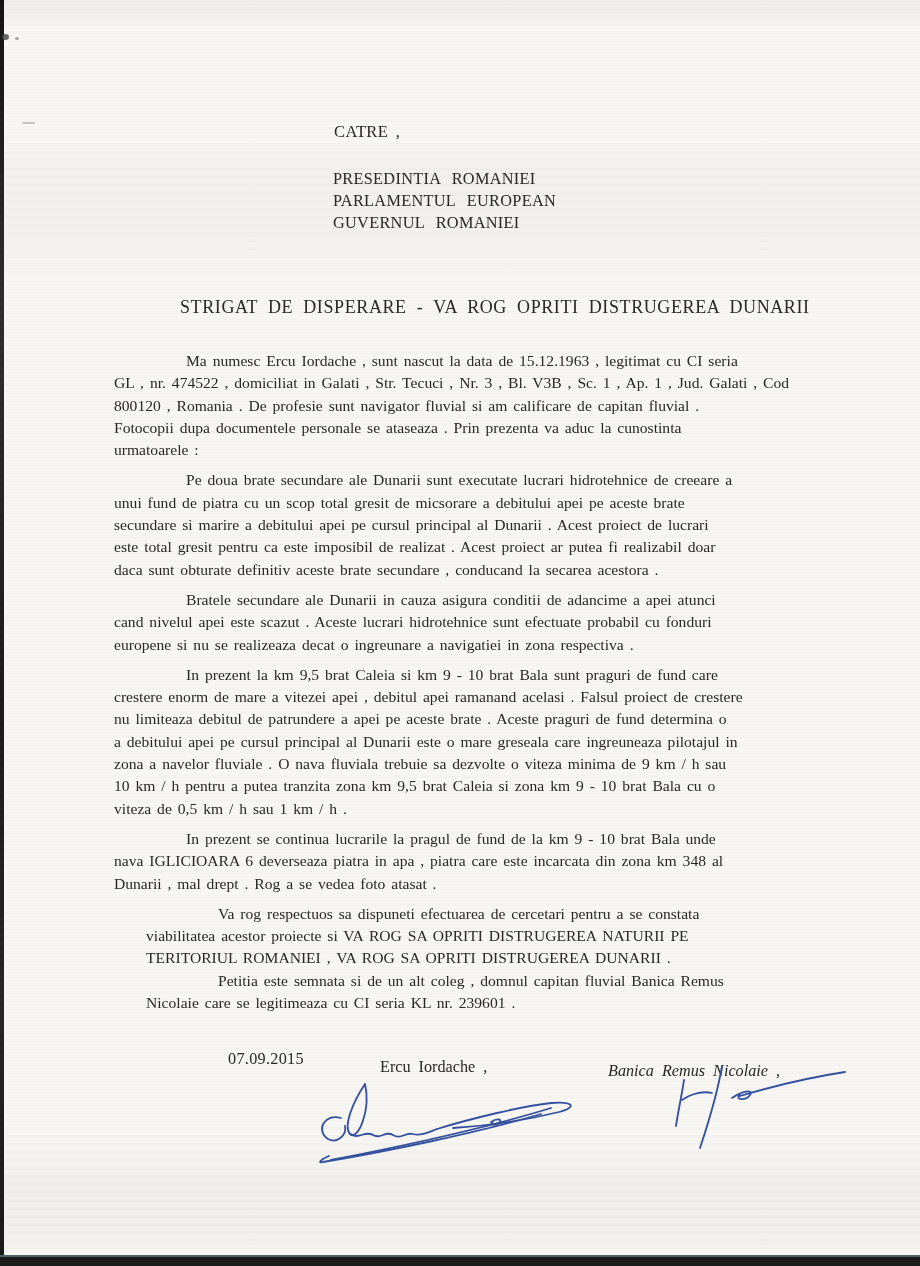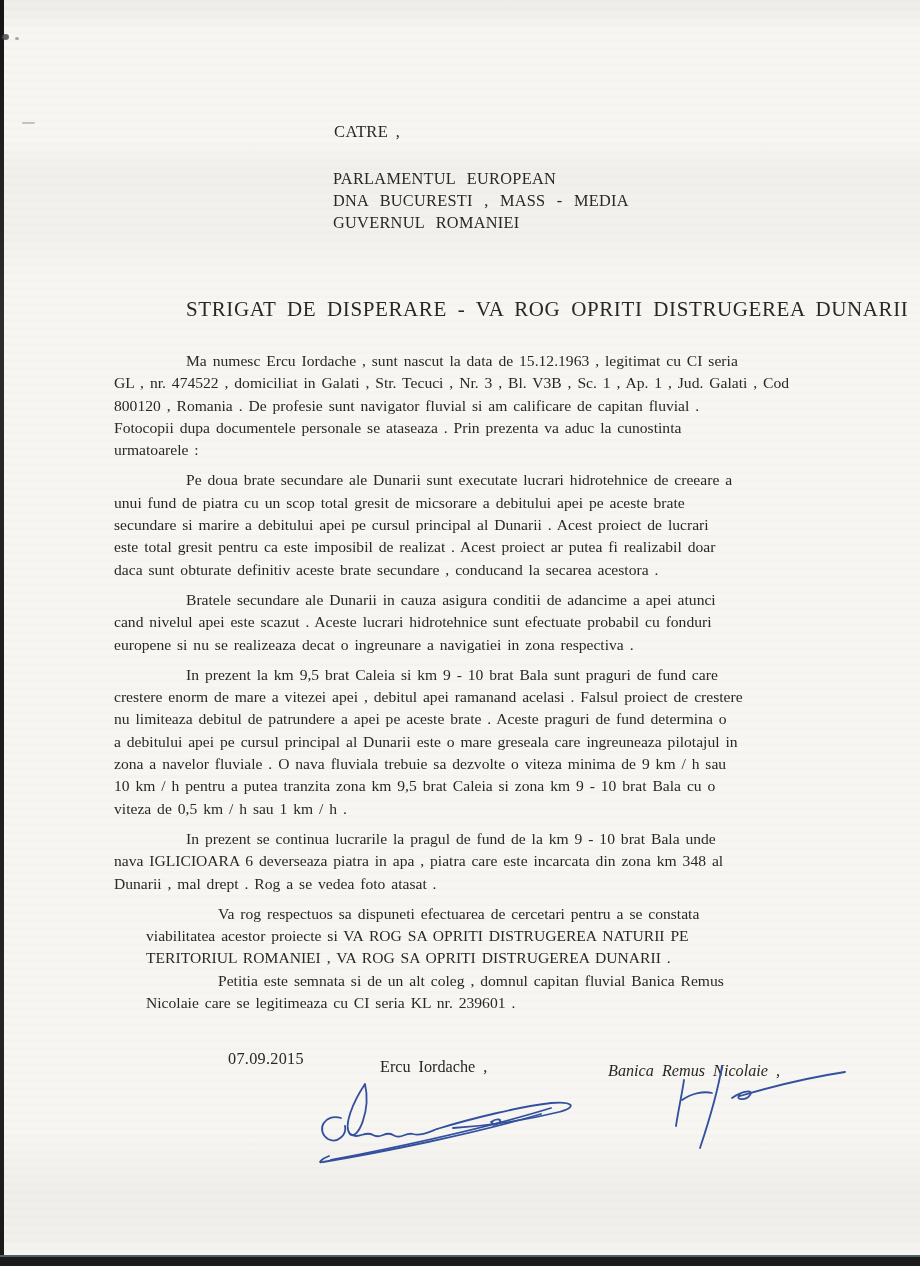--- a/index.html
+++ b/index.html
@@ -44,22 +44,22 @@
   .salutation{
     position:absolute;left:334px;top:122px;
     font-size:16.5px;letter-spacing:.4px;word-spacing:3px;white-space:nowrap;text-align:center;
   }
   .recipients{
     position:absolute;left:333px;top:168px;
     font-size:16.3px;line-height:22.2px;
     letter-spacing:.3px;word-spacing:7px;white-space:nowrap;
   }
   .title{
-    position:absolute;left:186px;top:297px;
-    font-size:21px;letter-spacing:.6px;word-spacing:5px;white-space:nowrap;
+    position:absolute;left:180px;top:297px;
+    font-size:18px;letter-spacing:.6px;word-spacing:5px;white-space:nowrap;
   }
   .body{
     position:absolute;left:114px;top:350px;width:742px;
     font-size:15.6px;line-height:22.3px;word-spacing:2px;
   }
   .para{margin:0 0 8px 0;}
   .para.tight{margin-bottom:0;margin-left:32px;}
   .line{white-space:nowrap;}
   .line.indent{padding-left:72px;}
 
@@ -78,22 +78,22 @@
 <div class="page">
 
   <div class="edge-left"></div>
   <div class="speck s1"></div>
   <div class="speck s2"></div>
   <div class="speck s3"></div>
 
   <div class="salutation">CATRE ,</div>
 
   <div class="recipients">
+    <div class="recipient">PRESEDINTIA ROMANIEI</div>
     <div class="recipient">PARLAMENTUL EUROPEAN</div>
-    <div class="recipient">DNA BUCURESTI , MASS - MEDIA</div>
     <div class="recipient">GUVERNUL ROMANIEI</div>
   </div>
 
   <div class="title">STRIGAT DE DISPERARE - VA ROG OPRITI DISTRUGEREA DUNARII</div>
 
   <div class="body">
 
     <div class="para">
       <div class="line indent">Ma numesc Ercu Iordache , sunt nascut la data de 15.12.1963 , legitimat cu CI seria</div>
       <div class="line">GL , nr. 474522 , domiciliat in Galati , Str. Tecuci , Nr. 3 , Bl. V3B , Sc. 1 , Ap. 1 , Jud. Galati , Cod</div>

